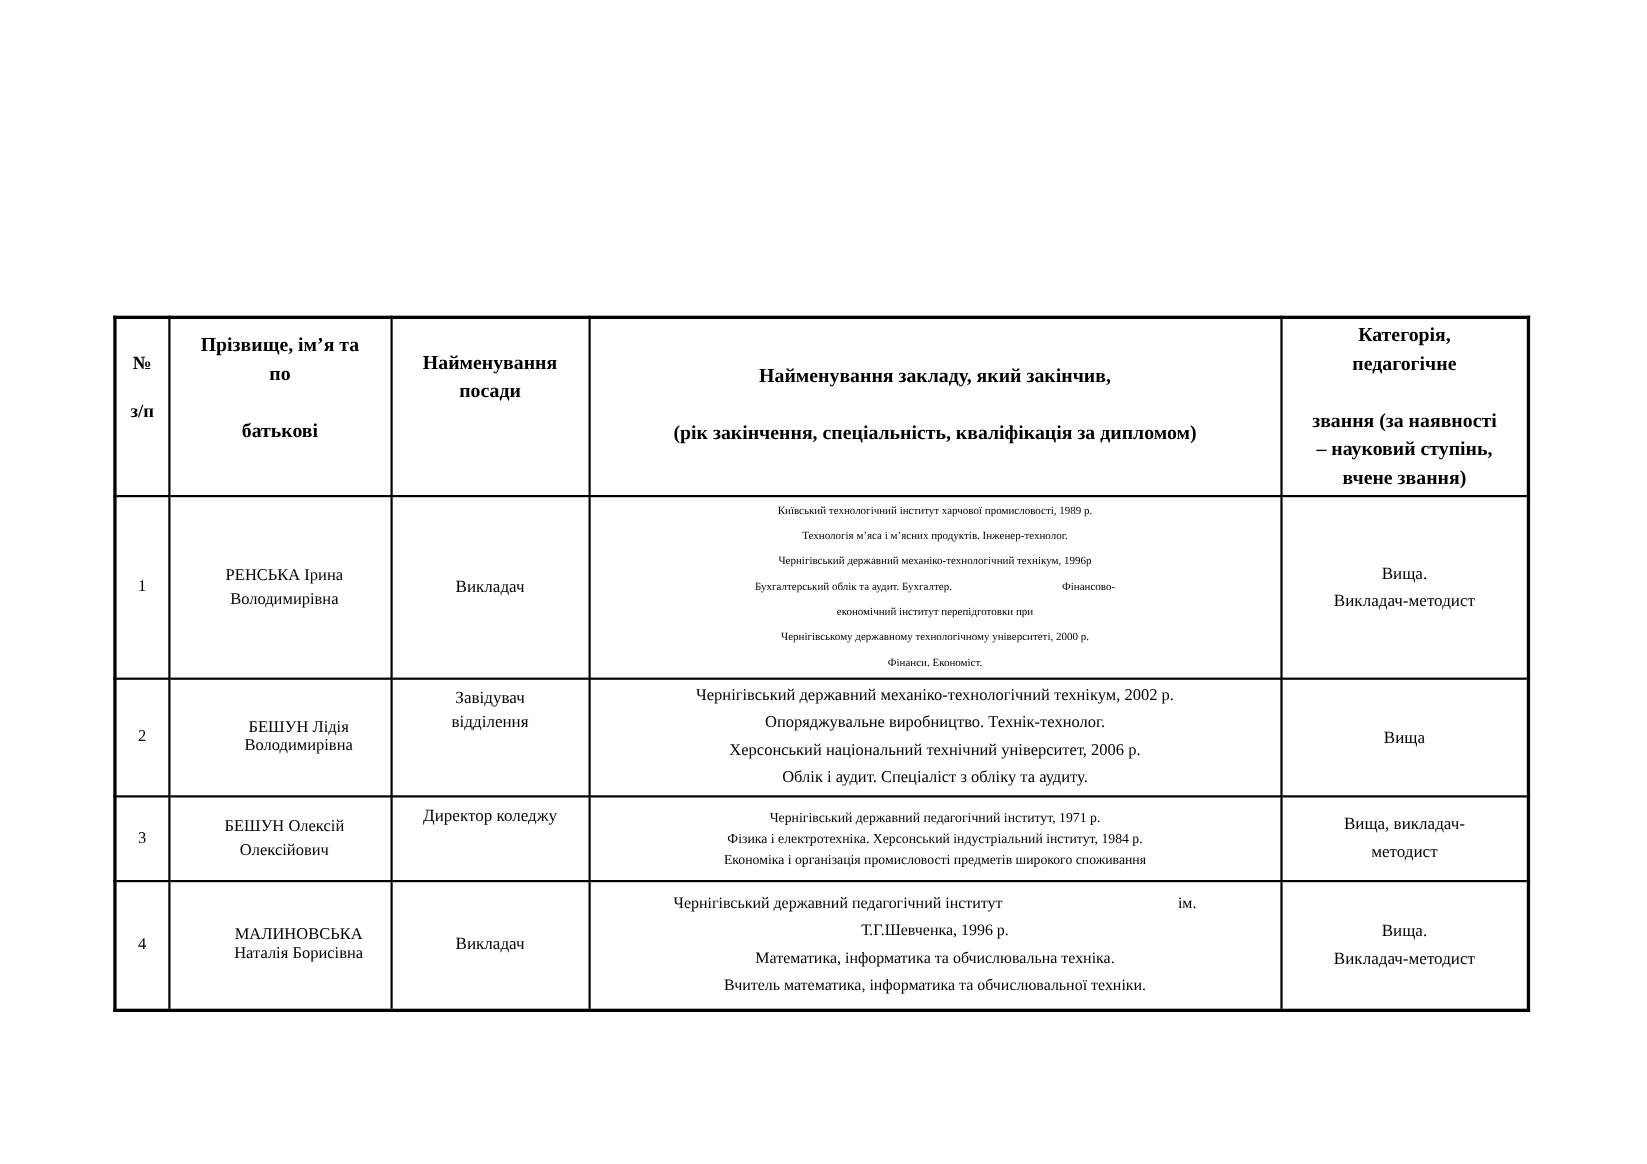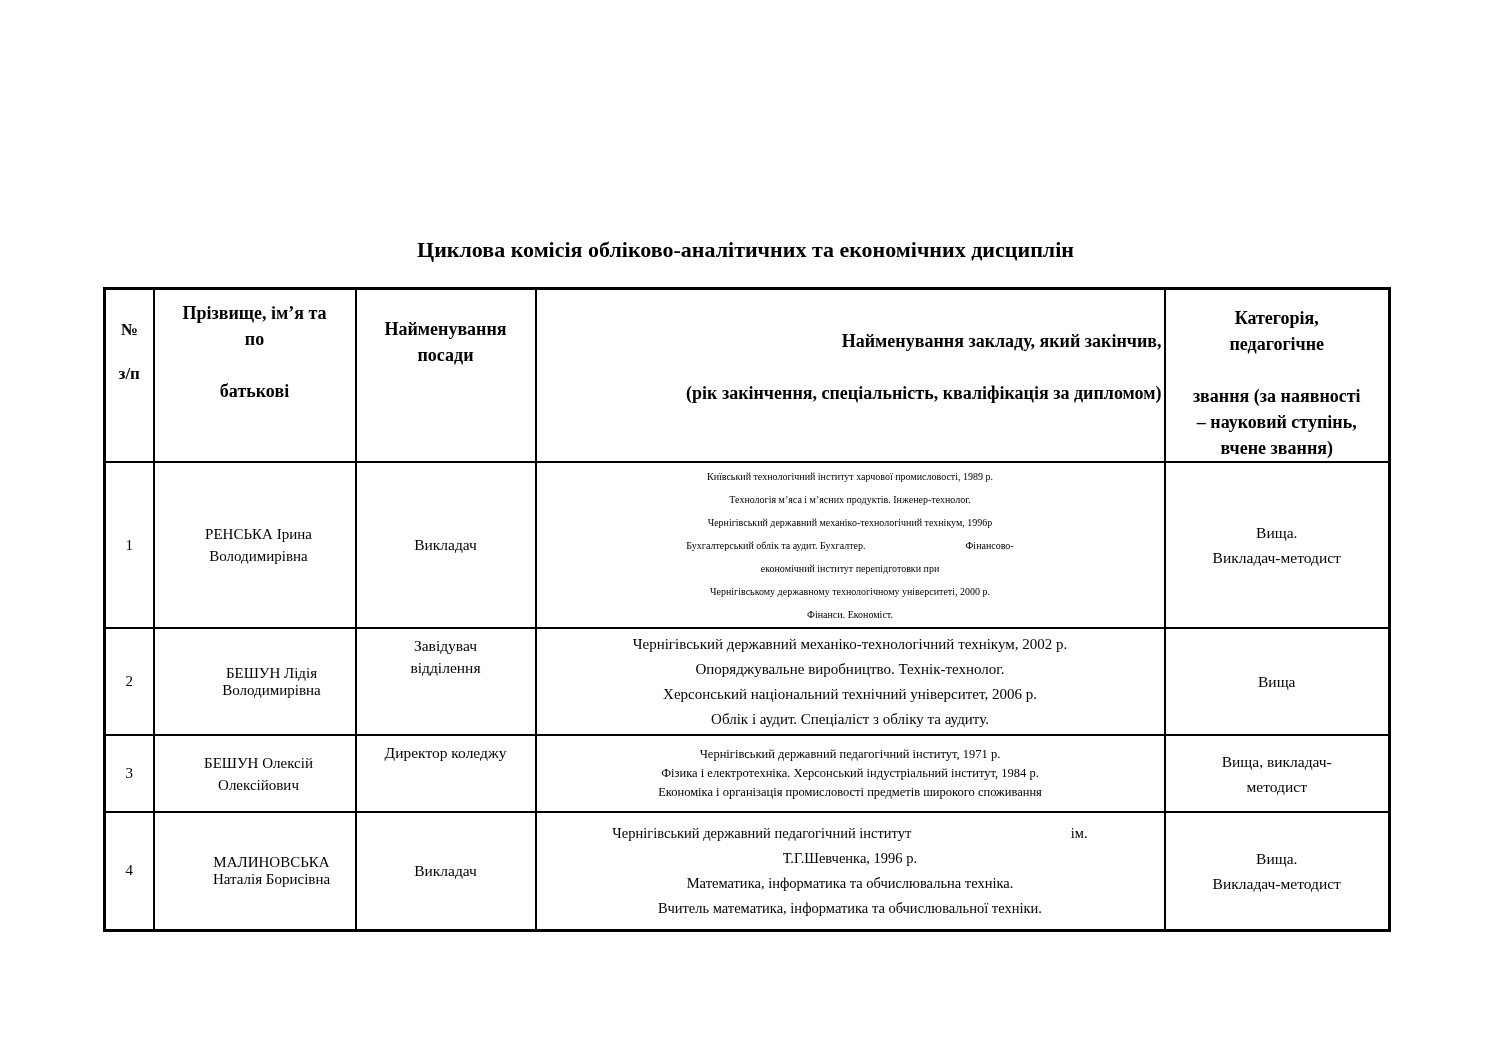--- a/index.html
+++ b/index.html
@@ -45,42 +45,41 @@
     font-weight: bold;
     font-size: 18px;
     line-height: 26px;
     text-align: center;
     white-space: pre-line;
     vertical-align: top;
   }
   th.th-num  { font-size: 17px; line-height: 44px; padding-top: 18px; }
   th.th-name { padding-top: 10px; }
   th.th-pos  { padding-top: 26px; }
-  th.th-inst { padding-top: 38px; text-align: right; }
-  th.th-cat  { padding-top: 15px; margin-left: 32px; }
+  th.th-inst { padding-top: 38px; }
+  th.th-cat  { padding-top: 1px; margin-left: 32px; }
 
   
   td.c-num  { text-align: center; font-size: 15px; }
   td.c-name { text-align: center; padding-left: 10px; font-size: 15px; line-height: 22px; white-space: pre-line; }
   tr.r2 td.c-name, tr.r4 td.c-name { line-height: 17px; padding-left: 36px; }
   td.c-pos  { text-align: center; font-size: 15.5px; line-height: 22px; white-space: pre-line; margin-left: 43px; }
   td.v-top  { vertical-align: top; padding-top: 6px; }
   td.c-inst { text-align: center; white-space: pre-wrap; word-wrap: normal; }
   tr.r1 td.c-inst { font-size: 10px;   line-height: 23px; }
   tr.r2 td.c-inst { font-size: 15px;   line-height: 25px; }
   tr.r3 td.c-inst { font-size: 12.5px; line-height: 19px; }
   tr.r4 td.c-inst { font-size: 14.5px; line-height: 25px; }
   td.c-cat  { text-align: center; font-size: 15.5px; line-height: 25px; white-space: pre-line; }
 </style>
 </head>
 <body>
 
 <div class="page">
 
-  <div class="doc-title">Циклова комісія обліково-аналітичних та економічних дисциплін</div>
 
   <table class="tbl">
     <colgroup>
       <col style="width:49px">
       <col style="width:202px">
       <col style="width:180px">
       <col style="width:629px">
       <col style="width:225px">
     </colgroup>
 

